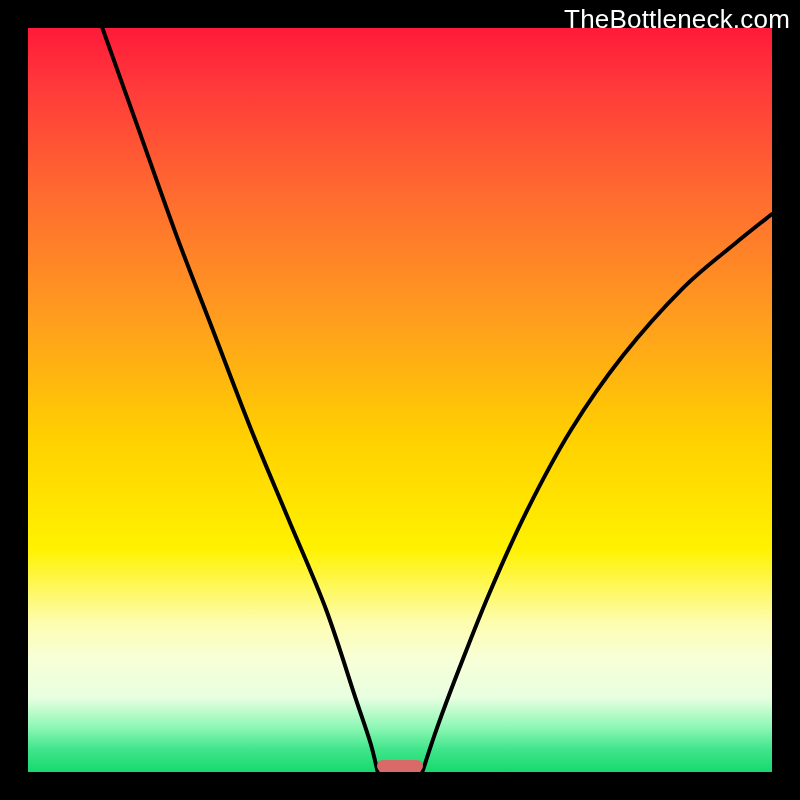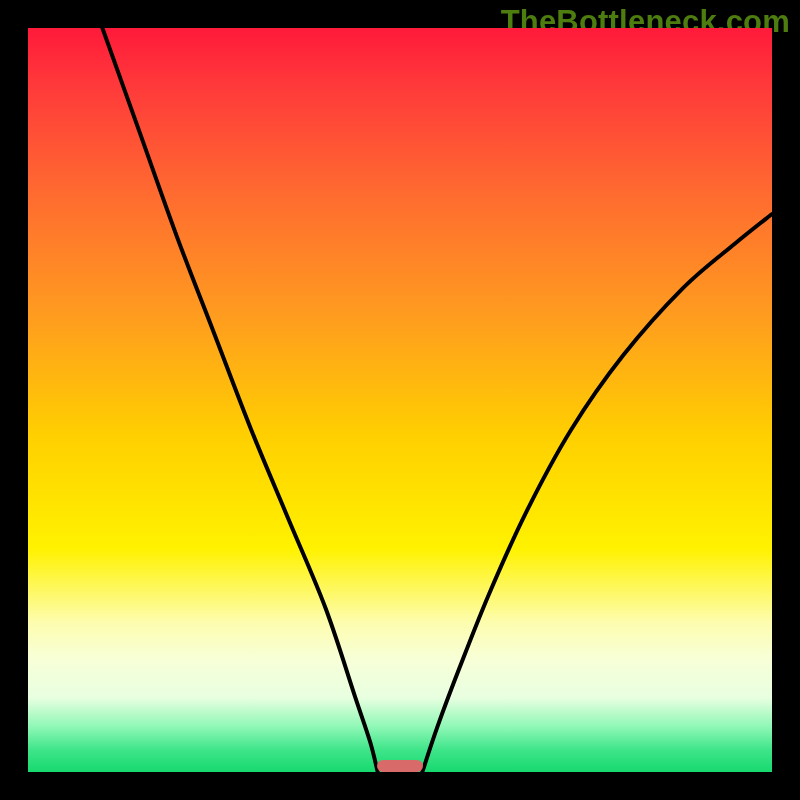--- a/index.html
+++ b/index.html
@@ -37,23 +37,23 @@
       #8df7b5 94%,
       #3fe58a 97%,
       #17d96e 100%
     );
   }
   .watermark {
     position: absolute;
     top: 4px;
     right: 10px;
     font-family: Arial, Helvetica, sans-serif;
-    font-size: 31px;
-    font-weight: 700;
-    color: #4d7c0f;
+    font-size: 26px;
+    font-weight: 400;
+    color: #ffffff;
     letter-spacing: 0.2px;
     user-select: none;
   }
   svg.curves {
     position: absolute;
     top: 0;
     left: 0;
     width: 744px;
     height: 744px;
   }

